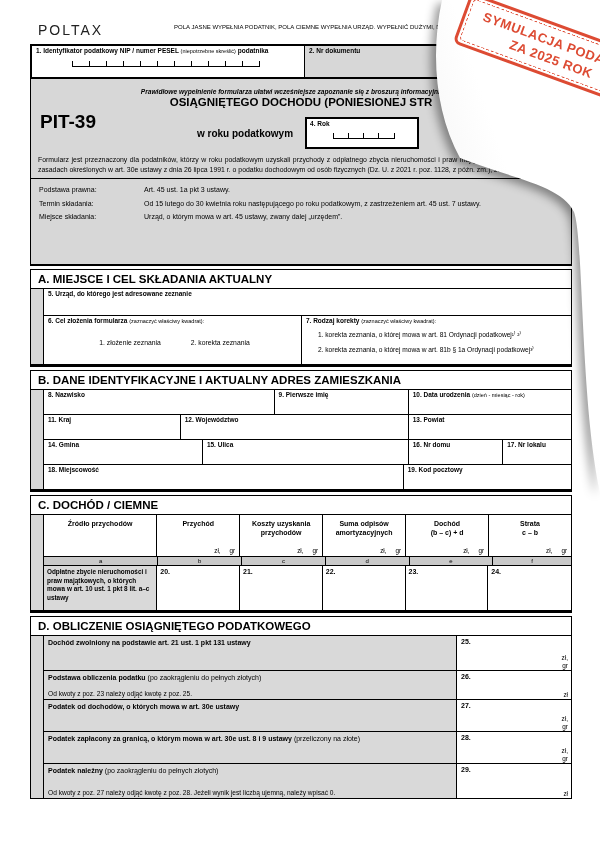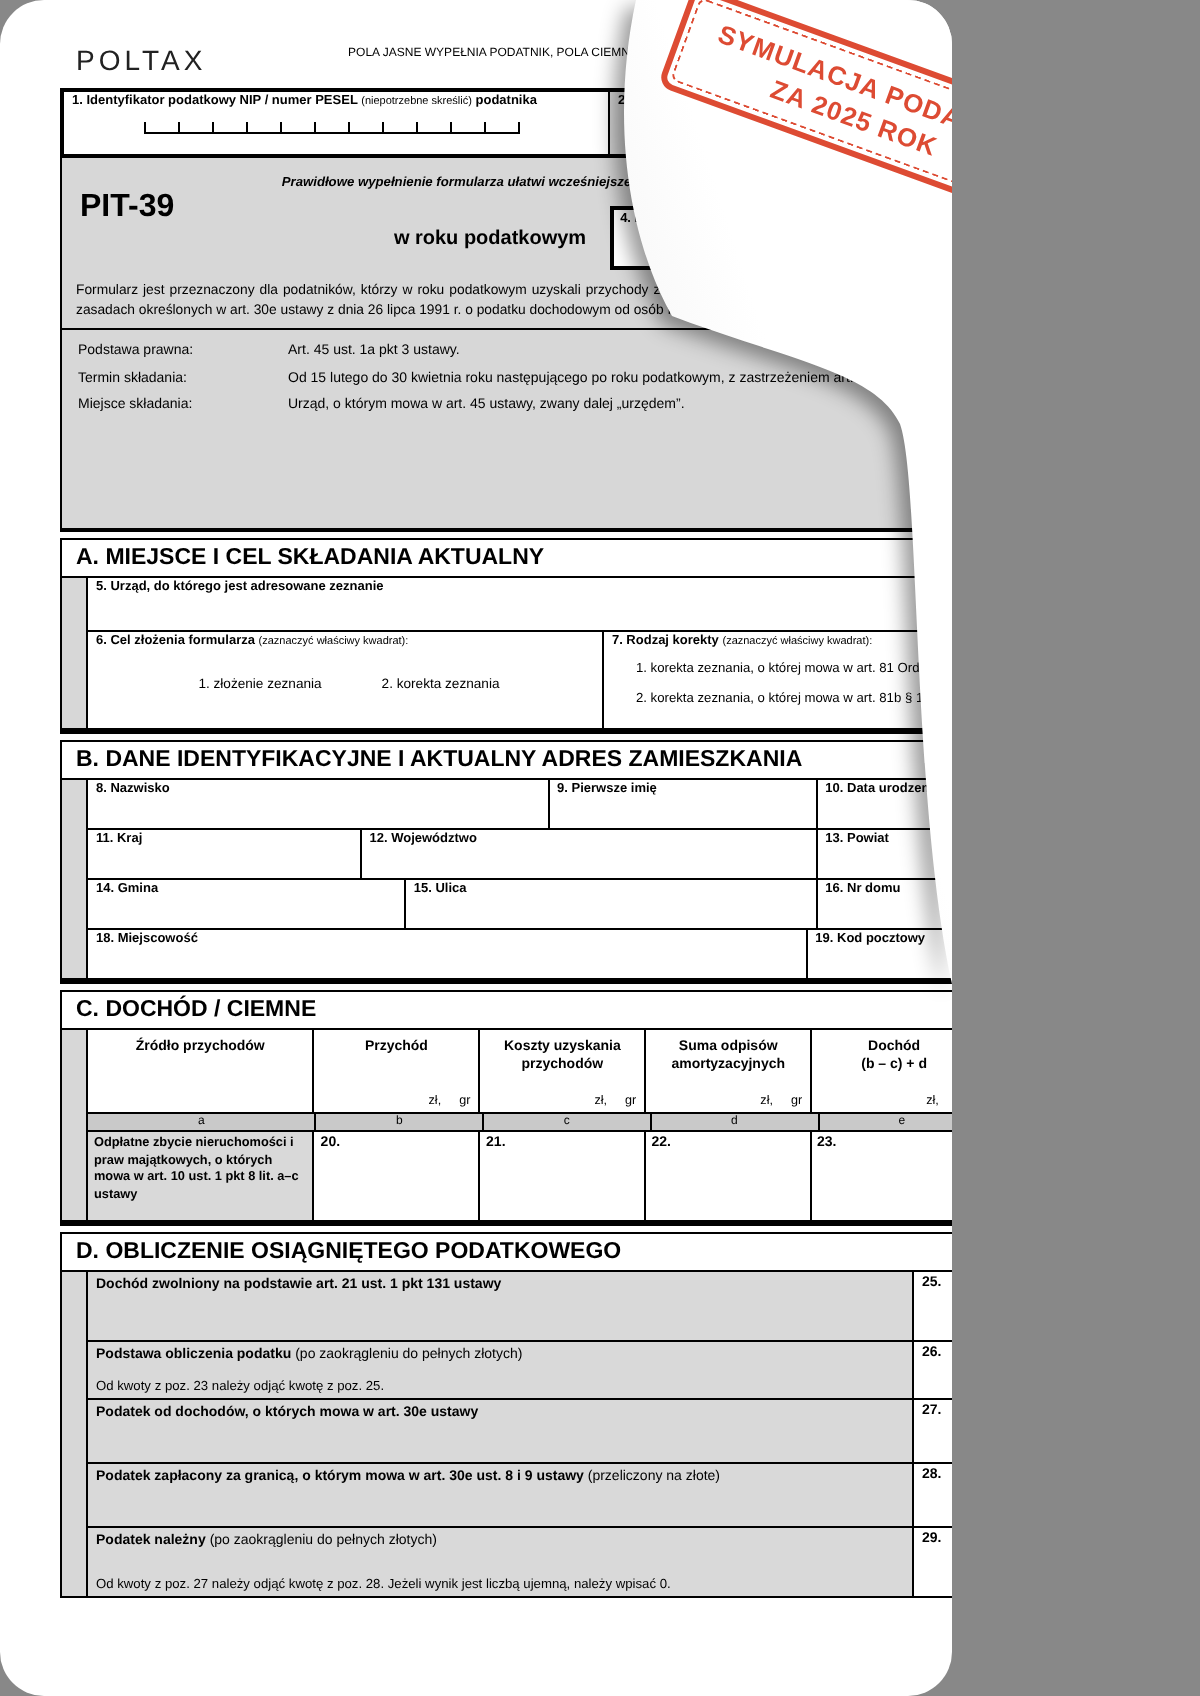--- a/index.html
+++ b/index.html
@@ -1,17 +1,17 @@
 <!DOCTYPE html>
 <html><head>
 <meta charset="utf-8">
 <style>
   html,body{margin:0;padding:0;background:#888;}
-  .screen{position:relative;width:476px;height:848px;background:#fff;overflow:hidden;
-          font-family:"Liberation Sans",sans-serif;color:#000;border-radius:22px;}
+  .screen{position:relative;width:600px;height:848px;background:#fff;overflow:hidden;
+          font-family:"Liberation Sans",sans-serif;color:#000;}
   .form{position:absolute;left:30px;top:22px;width:542px;}
 
   
   .head{display:flex;align-items:flex-start;height:22px;}
   .logo{font-size:14px;letter-spacing:2px;padding-left:8px;color:#222;}
   .notice{flex:1;text-align:center;font-size:6px;padding-top:2px;line-height:7px;}
   .notice .n2{display:block;text-align:right;padding-right:4px;}
 
   .row1{display:flex;border:2px solid #000;height:31px;background:#fff;}
   .row1 .f1{width:268px;border-right:1px solid #000;padding:1px 0 0 4px;}
@@ -20,21 +20,21 @@
   .lbl{font-size:6.5px;font-weight:bold;line-height:8px;}
   .lbl .note{font-weight:normal;font-size:5.5px;}
   .ruler{display:flex;height:5px;border-bottom:1px solid #000;width:188px;margin:6px 0 0 36px;}
   .ruler span{flex:1;border-left:1px solid #000;}
   .ruler span:last-child{border-right:1px solid #000;}
 
   
   .graytop{background:#d7d7d7;border-left:1px solid #000;border-right:1px solid #000;
            position:relative;padding-top:9px;height:176px;}
   .hint{text-align:center;font-size:6.6px;font-style:italic;font-weight:bold;}
-  .formid{position:absolute;left:9px;top:16px;font-size:16px;font-weight:bold;}
+  .formid{position:absolute;left:9px;top:32px;font-size:19px;font-weight:bold;}
   .t1{text-align:center;font-weight:bold;font-size:11.5px;margin-top:13px;line-height:14px;}
   .t2{text-align:center;font-weight:bold;font-size:11.5px;line-height:14px;}
   .yearrow{display:flex;justify-content:center;align-items:center;margin-top:8px;gap:12px;}
   .ylabel{font-size:10px;font-weight:bold;margin-left:14px;}
   .ybox{width:107px;height:27px;border:2px solid #000;background:#fff;padding:1px 0 0 3px;}
   .ruler2{display:flex;height:5px;border-bottom:1px solid #000;width:62px;margin:5px auto 0 auto;}
   .ruler2 span{flex:1;border-left:1px solid #000;}
   .ruler2 span:last-child{border-right:1px solid #000;}
   .desc{font-size:6.9px;line-height:9.6px;text-align:justify;padding:6px 7px 0 7px;}
   .legal{border-top:1px solid #000;margin-top:4px;padding:4px 0 0 8px;}
@@ -137,20 +137,21 @@
       </div>
       <div class="f2">
         <div class="lbl">2. Nr dokumentu</div>
       </div>
       <div class="f3"></div>
     </div>
 
     <div class="graytop">
       <div class="hint">Prawidłowe wypełnienie formularza ułatwi wcześniejsze zapoznanie się z broszurą informacyjną dostę</div>
       <div class="formid">PIT-39</div>
+      <div class="t2">OSIĄGNIĘTEGO DOCHODU (PONIESIONEJ STR</div>
       <div class="yearrow">
         <div class="ylabel">w roku podatkowym</div>
         <div class="ybox">
           <div class="lbl">4. Rok</div>
           <div class="ruler2">
               <span></span>
               <span></span>
               <span></span>
               <span></span>
             </div>

